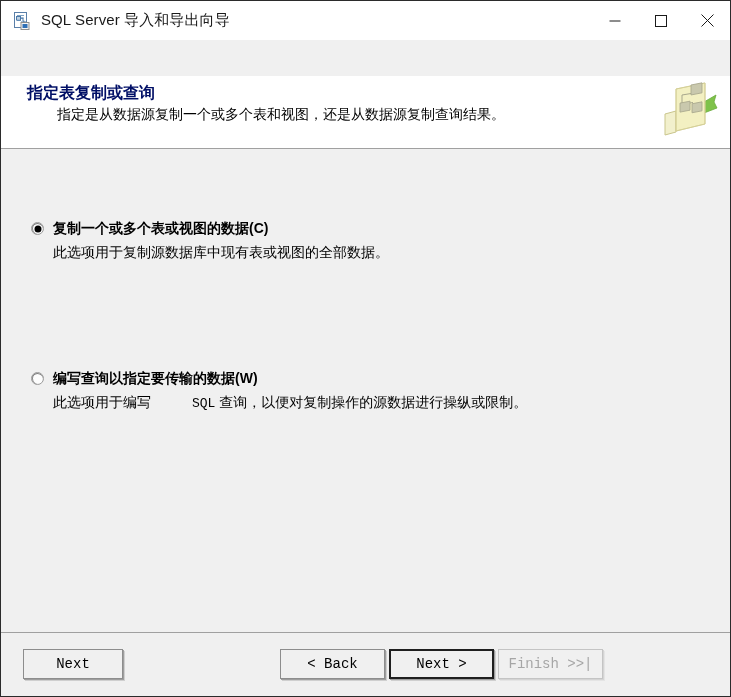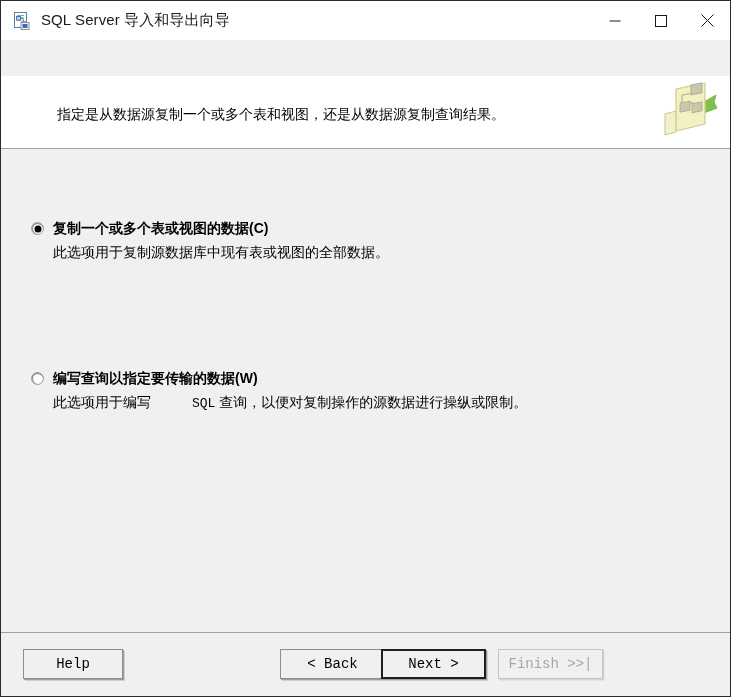--- a/index.html
+++ b/index.html
@@ -193,21 +193,21 @@
     border: 2px solid #1f1f1f;
     line-height: 26px;
   }
   .wiz-btn.disabled {
     color: #a6a6a6;
     border: 1px solid #c4c4c4;
     box-shadow: 1px 1px 0 0 #d4d4d4, 2px 2px 0 0 #e4e4e4;
   }
   #btn-help   { left: 22px;  width: 100px; }
   #btn-back   { left: 279px; width: 105px; }
-  #btn-next   { left: 380px; width: 105px; }
+  #btn-next   { left: 388px; width: 105px; }
   #btn-finish { left: 497px; width: 105px; }
   #btn-cancel { left: 606px; width: 105px; }
 </style>
 </head>
 <body>
 
 <div id="window">
 
   <div id="titlebar">
 
@@ -239,20 +239,21 @@
       <button class="win-btn" title="Close">
         <svg width="13" height="13" viewBox="0 0 13 13">
           <line x1="0.5" y1="0.5" x2="12.5" y2="12.5" stroke="#1a1a1a" stroke-width="1"></line>
           <line x1="12.5" y1="0.5" x2="0.5" y2="12.5" stroke="#1a1a1a" stroke-width="1"></line>
         </svg>
       </button>
     </div>
   </div>
 
   <div id="header">
+    <div id="header-title">指定表复制或查询</div>
     <div id="header-sub">指定是从数据源复制一个或多个表和视图，还是从数据源复制查询结果。</div>
 
     <div id="header-icon">
       <svg width="62" height="58" viewBox="0 0 62 58">
 
         <path d="M44 22 L56 15 L54 22 L57 28 L44 33 Z" fill="#7fc24a"></path>
         <path d="M44 22 L56 15 L54 22 L57 28 L44 33 Z" fill="none" stroke="#6aab3c" stroke-width="0.8"></path>
 
         <path d="M5 34 L16 31 L16 52 L5 55 Z" fill="#f2f0cd" stroke="#c9c58c" stroke-width="1"></path>
 
@@ -283,19 +284,19 @@
       <div class="option-head">
         <span class="radio"></span>
         <span class="option-label">编写查询以指定要传输的数据(W)</span>
       </div>
       <div class="option-desc"><span>此选项用于编写 </span><span class="mono-inline">SQL</span><span> 查询，以便对复制操作的源数据进行操纵或限制。</span></div>
     </div>
 
   </div>
 
   <div id="footer">
-    <button class="wiz-btn" id="btn-help">Help</button>
+    <button class="wiz-btn" id="btn-help">Next</button>
     <button class="wiz-btn" id="btn-back">&lt; Back</button>
     <button class="wiz-btn default" id="btn-next">Next &gt;</button>
     <button class="wiz-btn disabled" id="btn-finish" disabled="">Finish &gt;&gt;|</button>
   </div>
 
 </div>
 
 </body></html>

